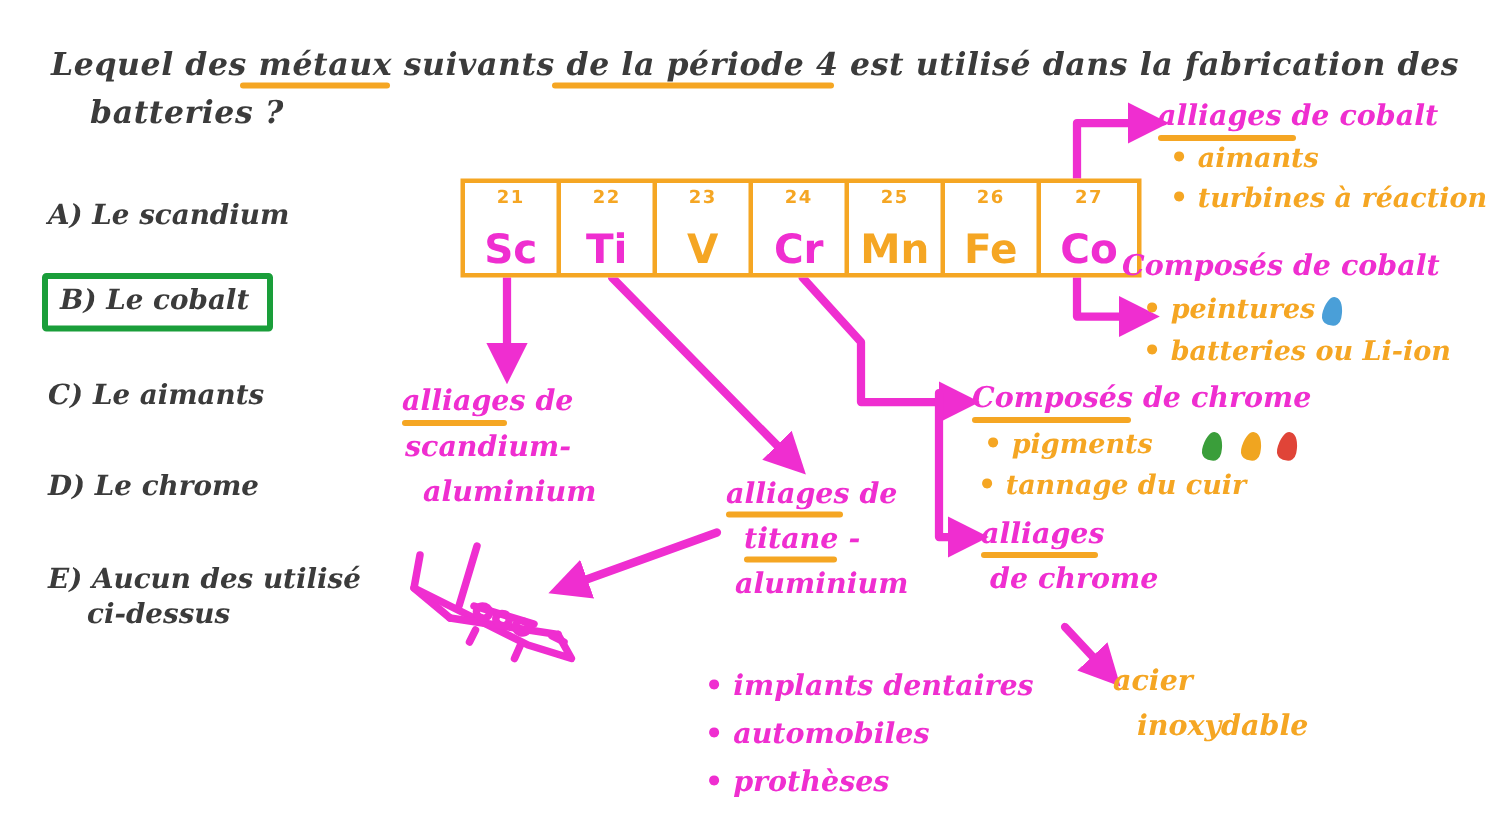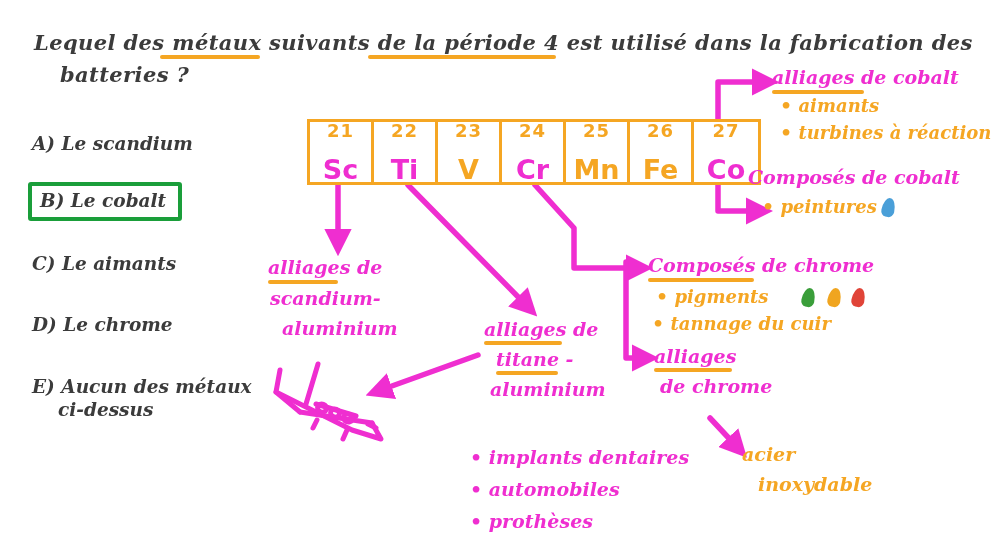--- a/index.html
+++ b/index.html
@@ -72,21 +72,21 @@
     width:64px;height:60px;
     border-right:3.5px solid #f5a623;
     box-sizing:border-box;
     display:flex;flex-direction:column;
     align-items:center;justify-content:center;
     position:relative;
   }
   .pcell:last-child{border-right:none;}
   .pnum{
     font-family:"DejaVu Sans", sans-serif;
-    font-weight:700;font-size:18px;color:#f5a623;
+    font-weight:700;font-size:12px;color:#f5a623;
     letter-spacing:1px;line-height:1;
     margin-bottom:16px;
   }
   .psym{
     font-family:"DejaVu Sans", sans-serif;
     font-weight:700;font-size:27px;line-height:1;
   }
   .psym.p{color:#ef2ed0;}
   .psym.o{color:#f5a623;}
 
@@ -154,21 +154,21 @@
 
   <div class="abs" style="left:28px;top:182px;">
     <span class="opt opt-box">B) Le cobalt</span>
   </div>
 
   <div class="abs opt" style="left:32px;top:252px;">C) Le aimants</div>
 
   <div class="abs opt" style="left:32px;top:313px;">D) Le chrome</div>
 
   <div class="abs" style="left:32px;top:375px;">
-    <div class="opt">E) Aucun des métaux</div>
+    <div class="opt">E) Aucun des utilisé</div>
     <div class="opt" style="margin-left:26px;">ci-dessus</div>
   </div>
 
   <div class="ptable" style="left:307px;top:119px;">
     <div class="pcell">
       <div class="pnum">21</div>
       <div class="psym p">Sc</div>
     </div>
     <div class="pcell">
       <div class="pnum">22</div>
@@ -211,20 +211,24 @@
   </div>
 
   <div class="abs hand lg pink" style="left:748px;top:166px;">Composés de cobalt</div>
 
   <div class="abs hand orange" style="left:762px;top:196px;">
     <span class="bullet-dot">•</span>
     <span>peintures</span>
   </div>
   <div class="drop" style="left:882px;top:198px;background:#4a9fd8;"></div>
 
+  <div class="abs hand orange" style="left:762px;top:224px;">
+    <span class="bullet-dot">•</span>
+    <span>batteries ou Li-ion</span>
+  </div>
 
   <div class="abs hand lg pink" style="left:648px;top:254px;">Composés de chrome</div>
   <div class="uline-orange" style="left:648px;top:278px;width:106px;"></div>
 
   <div class="abs hand orange" style="left:656px;top:286px;">
     <span class="bullet-dot">•</span>
     <span>pigments</span>
   </div>
   <div class="drop" style="left:802px;top:288px;background:#3a9e3a;"></div>
   <div class="drop" style="left:828px;top:288px;background:#f0a520;"></div>

